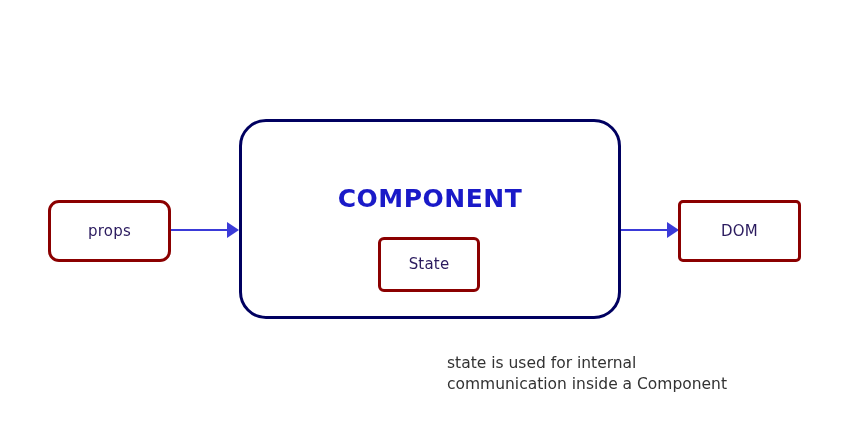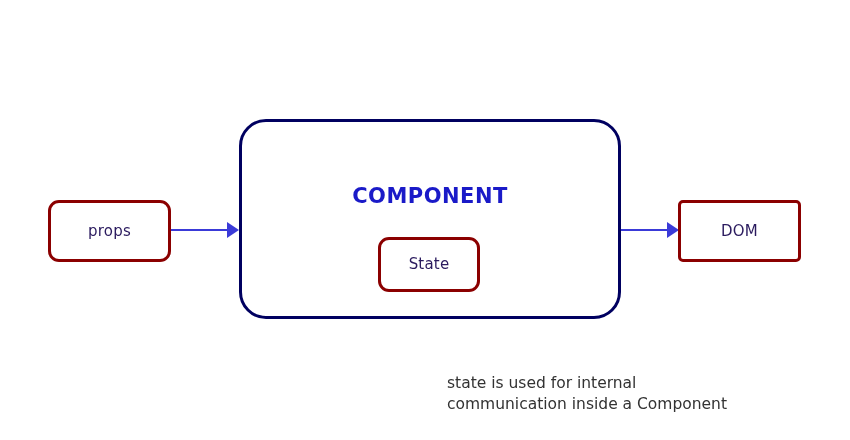--- a/index.html
+++ b/index.html
@@ -46,21 +46,21 @@
     border: 3px solid #8b0000;
     border-radius: 5px;
   }
 
   .node-state {
     left: 378px;
     top: 237px;
     width: 102px;
     height: 55px;
     border: 3px solid #8b0000;
-    border-radius: 11px;
+    border-radius: 6px;
   }
 
   .node-component {
     left: 239px;
     top: 119px;
     width: 382px;
     height: 200px;
     border: 3px solid #000060;
     border-radius: 27px;
     background: #ffffff;
@@ -77,38 +77,37 @@
     white-space: nowrap;
   }
 
   .component-title {
     position: absolute;
     left: 0;
     right: 0;
     top: 62px;
     text-align: center;
     font-family: "DejaVu Sans", sans-serif;
-    font-size: 21px;
+    font-size: 25px;
     font-weight: bold;
     color: #1a1ac8;
     letter-spacing: 0.5px;
     white-space: nowrap;
   }
 
   .caption {
     position: absolute;
     left: 447px;
     top: 353px;
     width: 360px;
     font-family: "DejaVu Sans", sans-serif;
     font-size: 15.5px;
     line-height: 21px;
     color: #333333;
     white-space: pre-line;
-    margin-top: 20px;
   }
 
   
   .arrow-svg {
     position: absolute;
     overflow: visible;
   }
   .arrow-left  { left: 171px; top: 217px; }
   .arrow-right { left: 621px; top: 217px; }
 </style>

